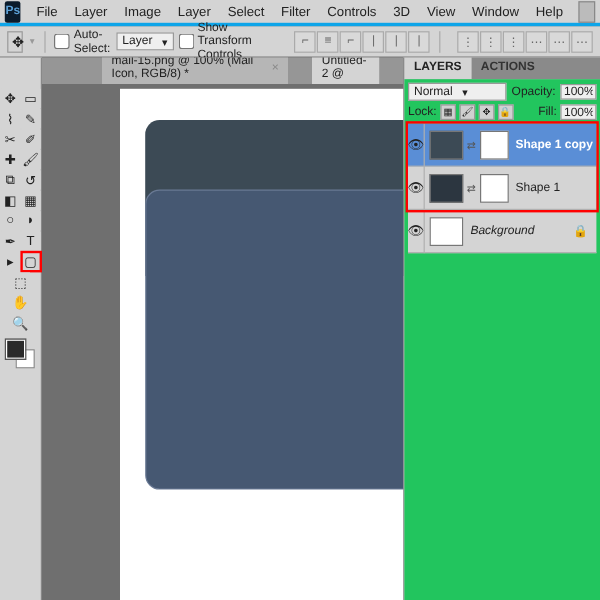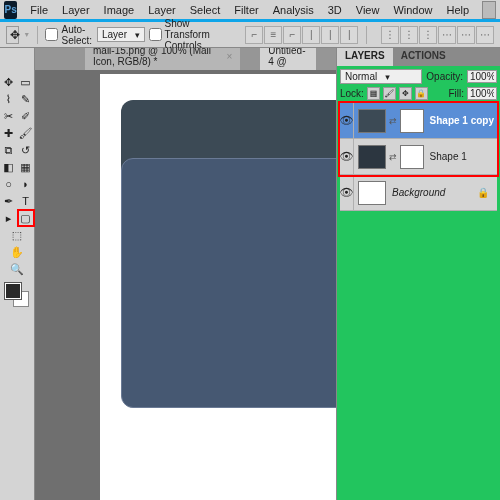--- a/index.html
+++ b/index.html
@@ -66,21 +66,21 @@
 <body>
 
 <div class="menubar">
   <div class="ps-logo">Ps</div>
   <div class="menu-item">File</div>
   <div class="menu-item">Layer</div>
   <div class="menu-item">Image</div>
   <div class="menu-item">Layer</div>
   <div class="menu-item">Select</div>
   <div class="menu-item">Filter</div>
-  <div class="menu-item">Analysis</div>
+  <div class="menu-item">Controls</div>
   <div class="menu-item">3D</div>
   <div class="menu-item">View</div>
   <div class="menu-item">Window</div>
   <div class="menu-item">Help</div>
   <div class="mb-icon"></div>
 </div>
 
 <div class="optbar">
   <div class="move-icon"></div>
   <span class="tri">▾</span>
@@ -149,21 +149,21 @@
     </div>
   </div>
 
   <div class="canvas-area">
     <div class="tabbar">
       <div class="tab inactive">
           <span>mail-15.png @ 100% (Mail Icon, RGB/8) *</span>
           <span class="x">×</span>
         </div>
       <div class="tab">
-          <span>Untitled-4 @</span>
+          <span>Untitled-2 @</span>
         </div>
     </div>
     <div class="canvas"></div>
     <div class="shape1"></div>
     <div class="shape2"></div>
   </div>
 
   <div class="panels">
     <div class="panel-tabs">
       <div class="ptab">LAYERS</div>

